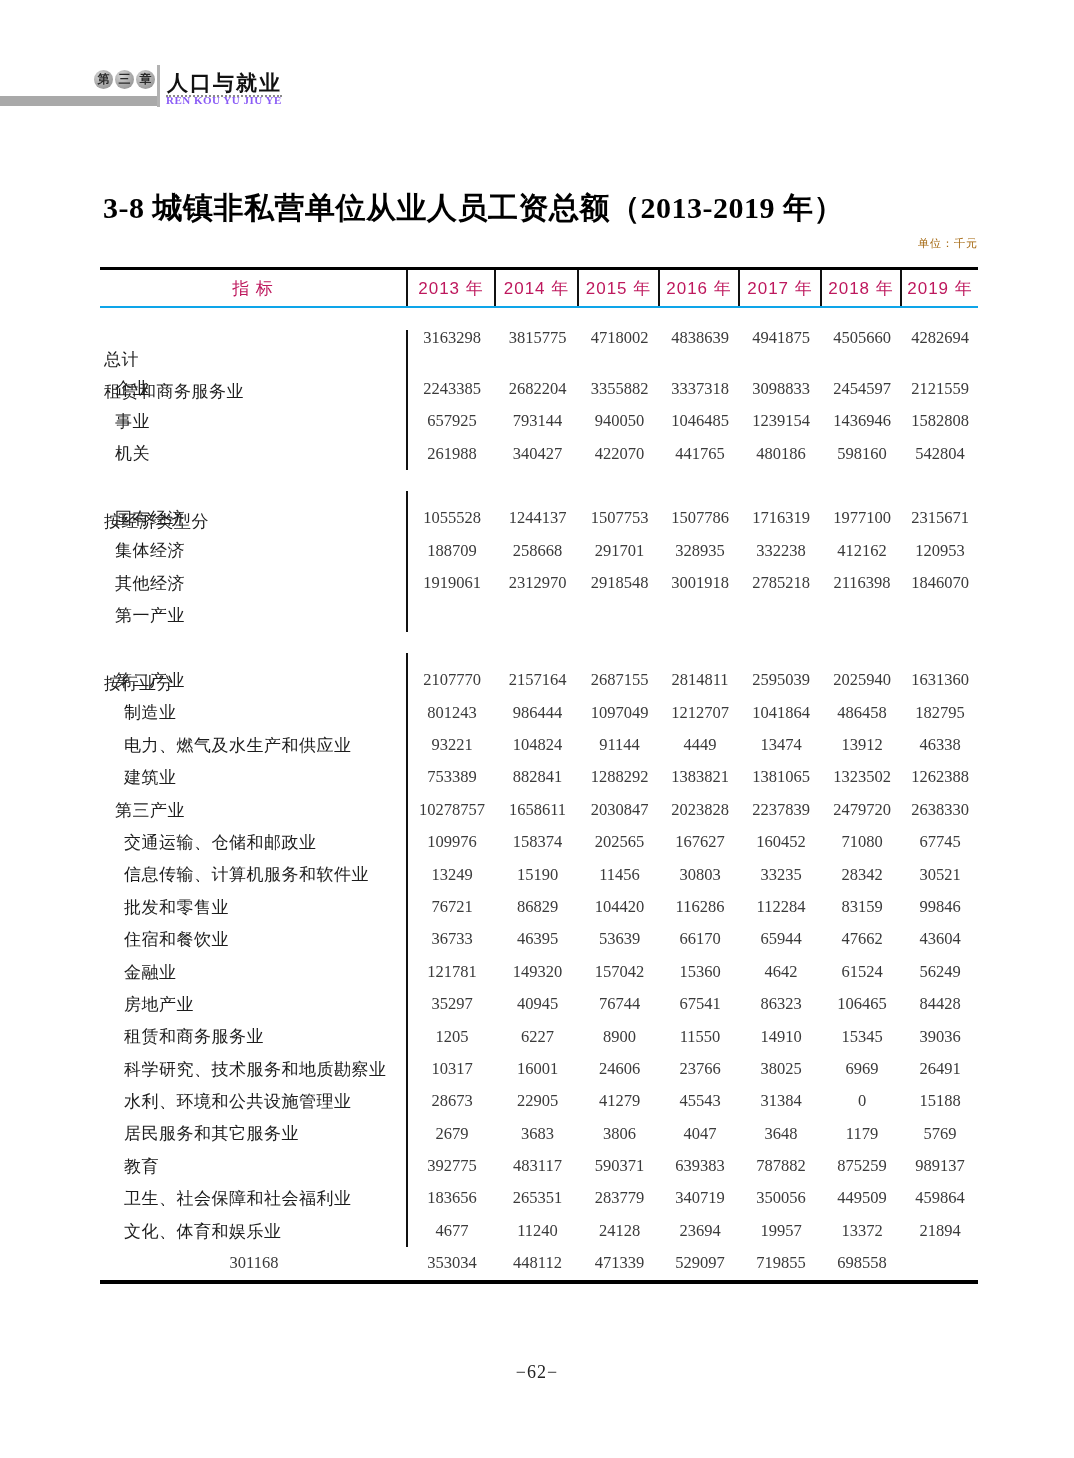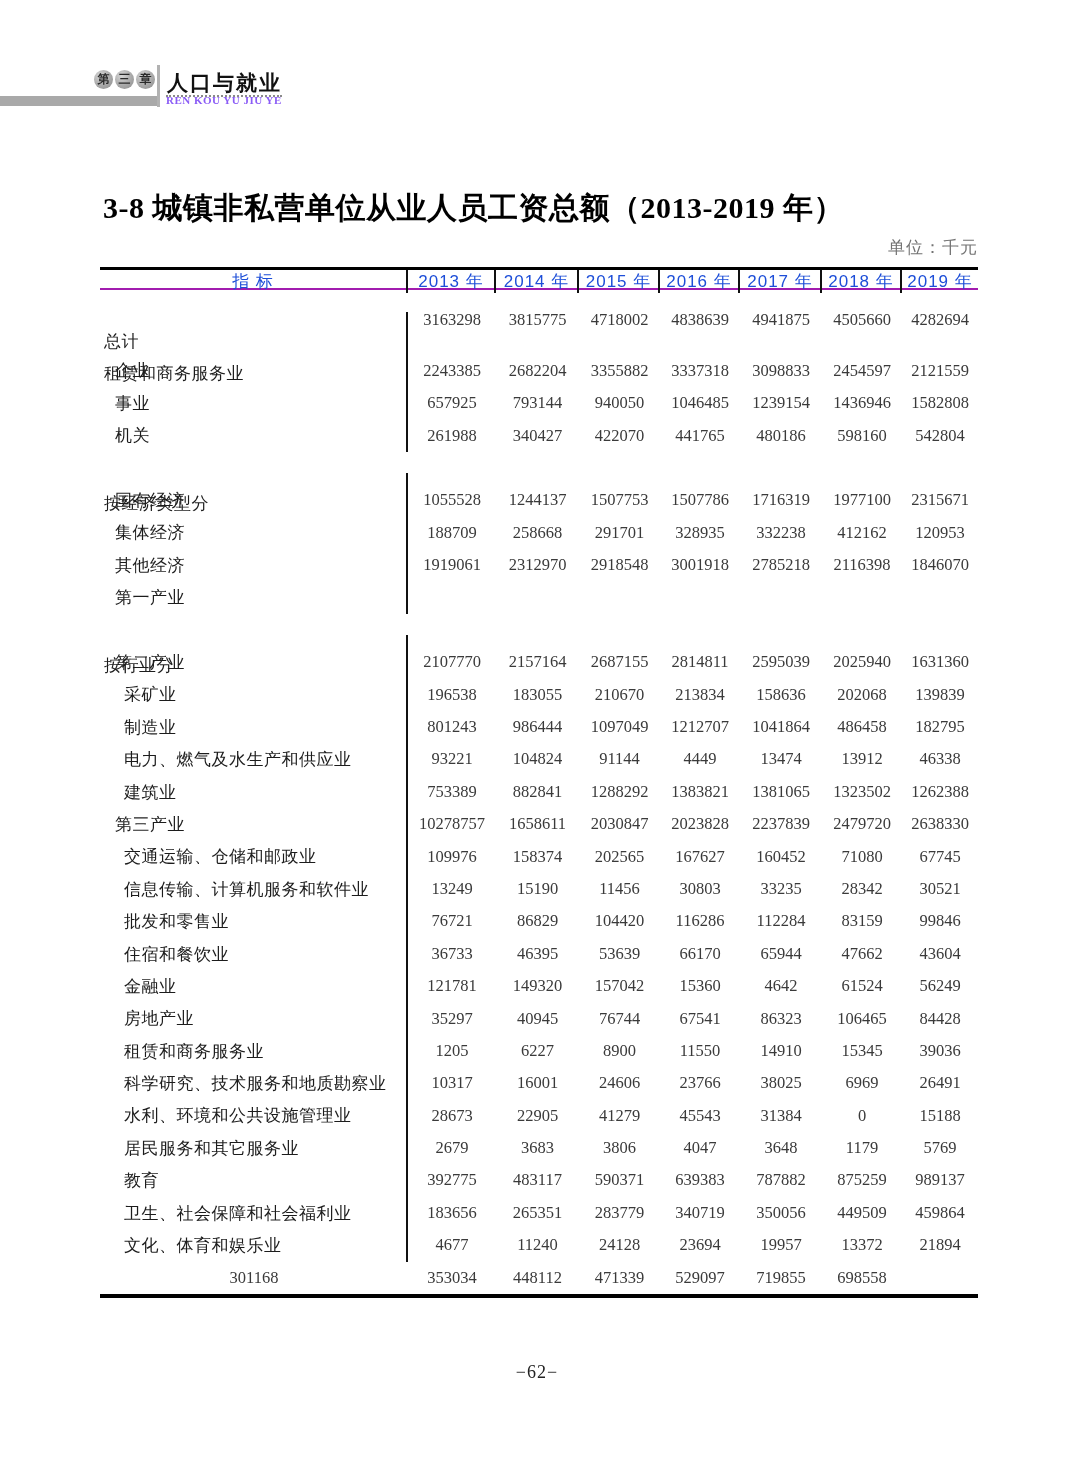--- a/index.html
+++ b/index.html
@@ -75,42 +75,42 @@
     font-size: 30px;
     letter-spacing: 0.5px;
     color: #000;
     white-space: nowrap;
     margin-top: 16px;
   }
   .unit-note {
     position: absolute;
     top: 236px;
     right: 96px;
-    font-size: 17px;
-    color: #737373;
+    font-size: 11px;
+    color: #a16207;
     letter-spacing: 1px;
     text-align: right;
   }
 
   
   .stat-table {
     position: absolute;
     left: 100px; top: 267px;
     width: 878px;
     border-top: 3px solid #000;
     border-bottom: 4px solid #000;
   }
   .thead {
     display: grid;
     grid-template-columns: 308px 88px 83px 81px 80px 82px 80px 76px;
-    height: 20px;
-    border-bottom: 2px solid #a21caf;
+    height: 38px;
+    border-bottom: 2px solid #0ea5e9;
     font-family: "Liberation Sans", sans-serif;
     font-size: 17px;
-    color: #1d4ed8;
+    color: #be185d;
   }
   .thead .hcell {
     display: flex; align-items: center; justify-content: center;
     border-right: 2px solid #111;
     letter-spacing: 1px;
   }
   .thead .hcell:last-child { border-right: none; }
   .tbody { padding: 0; }
   .trow {
     display: grid;
@@ -293,30 +293,20 @@
           <div class="cell label ind1">第二产业</div>
           <div class="cell val">2107770</div>
           <div class="cell val">2157164</div>
           <div class="cell val">2687155</div>
           <div class="cell val">2814811</div>
           <div class="cell val">2595039</div>
           <div class="cell val">2025940</div>
           <div class="cell val">1631360</div>
         </div>
         <div class="trow">
-          <div class="cell label ind2">采矿业</div>
-          <div class="cell val">196538</div>
-          <div class="cell val">183055</div>
-          <div class="cell val">210670</div>
-          <div class="cell val">213834</div>
-          <div class="cell val">158636</div>
-          <div class="cell val">202068</div>
-          <div class="cell val">139839</div>
-        </div>
-        <div class="trow">
           <div class="cell label ind2">制造业</div>
           <div class="cell val">801243</div>
           <div class="cell val">986444</div>
           <div class="cell val">1097049</div>
           <div class="cell val">1212707</div>
           <div class="cell val">1041864</div>
           <div class="cell val">486458</div>
           <div class="cell val">182795</div>
         </div>
         <div class="trow">

